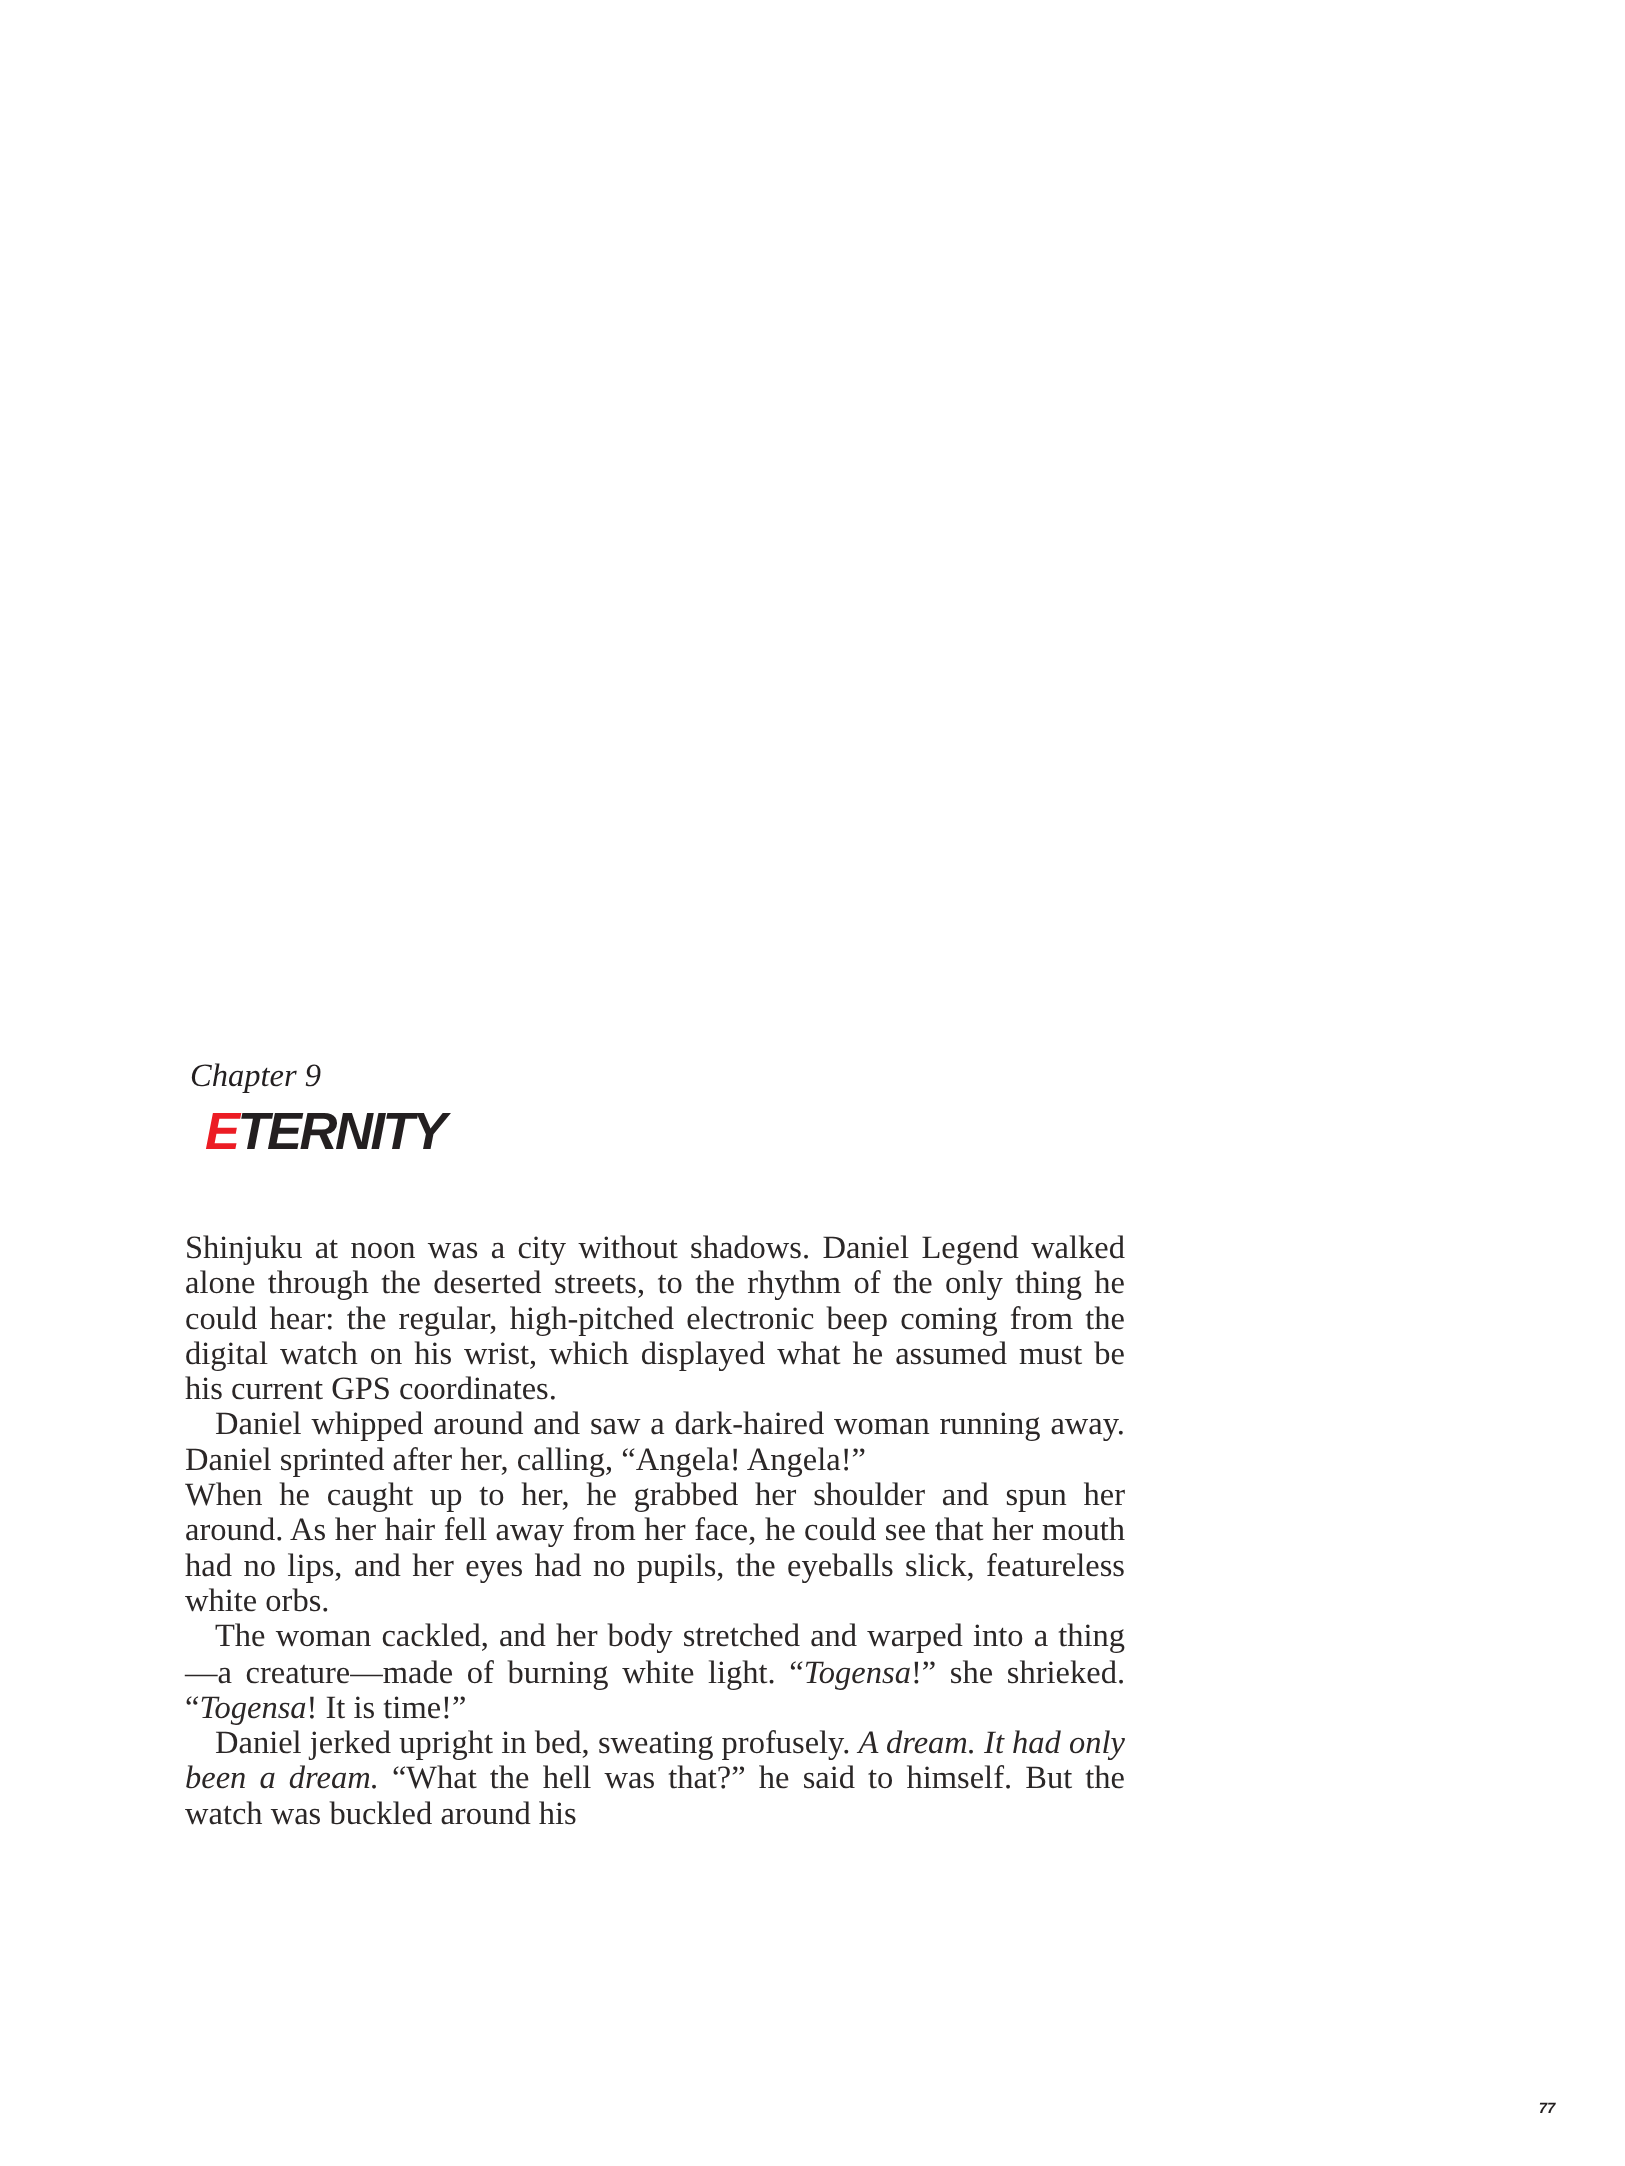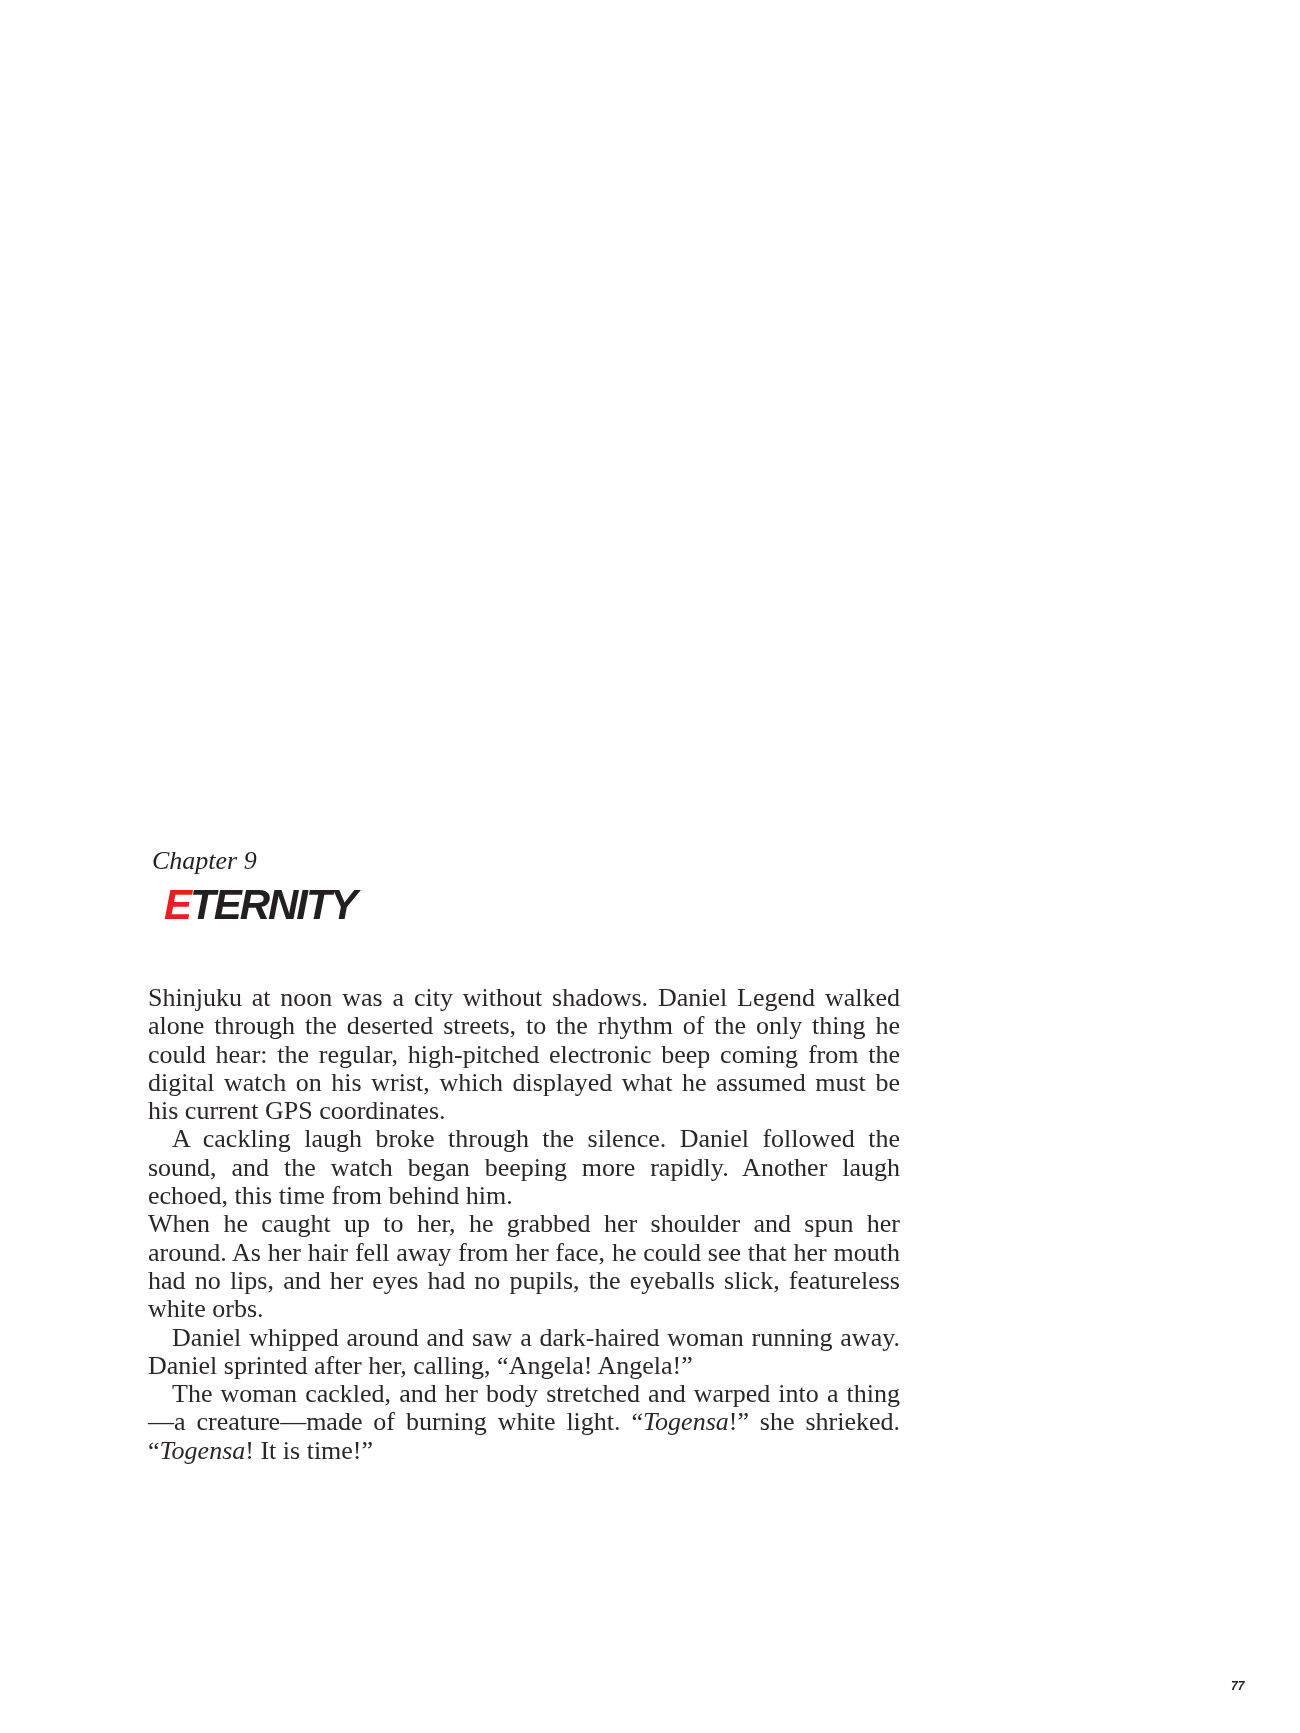--- a/index.html
+++ b/index.html
@@ -74,21 +74,21 @@
 <body>
 
 <div class="page">
 
   <div class="chapter-label">Chapter 9</div>
 
   <div class="chapter-title"><span class="red-letter" style="color: rgb(236, 28, 36);">E</span><span>TERNITY</span></div>
 
   <div class="body-text">
       <p class="para"><span>Shinjuku at noon was a city without shadows. Daniel Legend walked alone through the deserted streets, to the rhythm of the only thing he could hear: the regular, high-pitched electronic beep coming from the digital watch on his wrist, which displayed what he assumed must be his current GPS coordinates.</span></p>
-      <p class="para indent"><span>A cackling laugh broke through the silence. Daniel followed the sound, and the watch began beeping more rapidly. Another laugh echoed, this time from behind him.</span></p>
+      <p class="para indent"><span>Daniel whipped around and saw a dark-haired woman running away. Daniel sprinted after her, calling, “Angela! Angela!”</span></p>
       <p class="para"><span>When he caught up to her, he grabbed her shoulder and spun her around. As her hair fell away from her face, he could see that her mouth had no lips, and her eyes had no pupils, the eyeballs slick, featureless white orbs.</span></p>
-      <p class="para indent"><span>Daniel whipped around and saw a dark-haired woman running away. Daniel sprinted after her, calling, “Angela! Angela!”</span></p>
       <p class="para indent"><span>The woman cackled, and her body stretched and warped into a thing—a creature—made of burning white light. “</span><span class="it">Togensa</span><span>!” she shrieked. “</span><span class="it">Togensa</span><span>! It is time!”</span></p>
+      <p class="para indent"><span>Daniel jerked upright in bed, sweating profusely. </span><span class="it">A dream. It had only been a dream.</span><span> “What the hell was that?” he said to himself. But the watch was buckled around his</span></p>
     </div>
 
   <div class="page-number">77</div>
 
 </div>
 
 </body></html>

